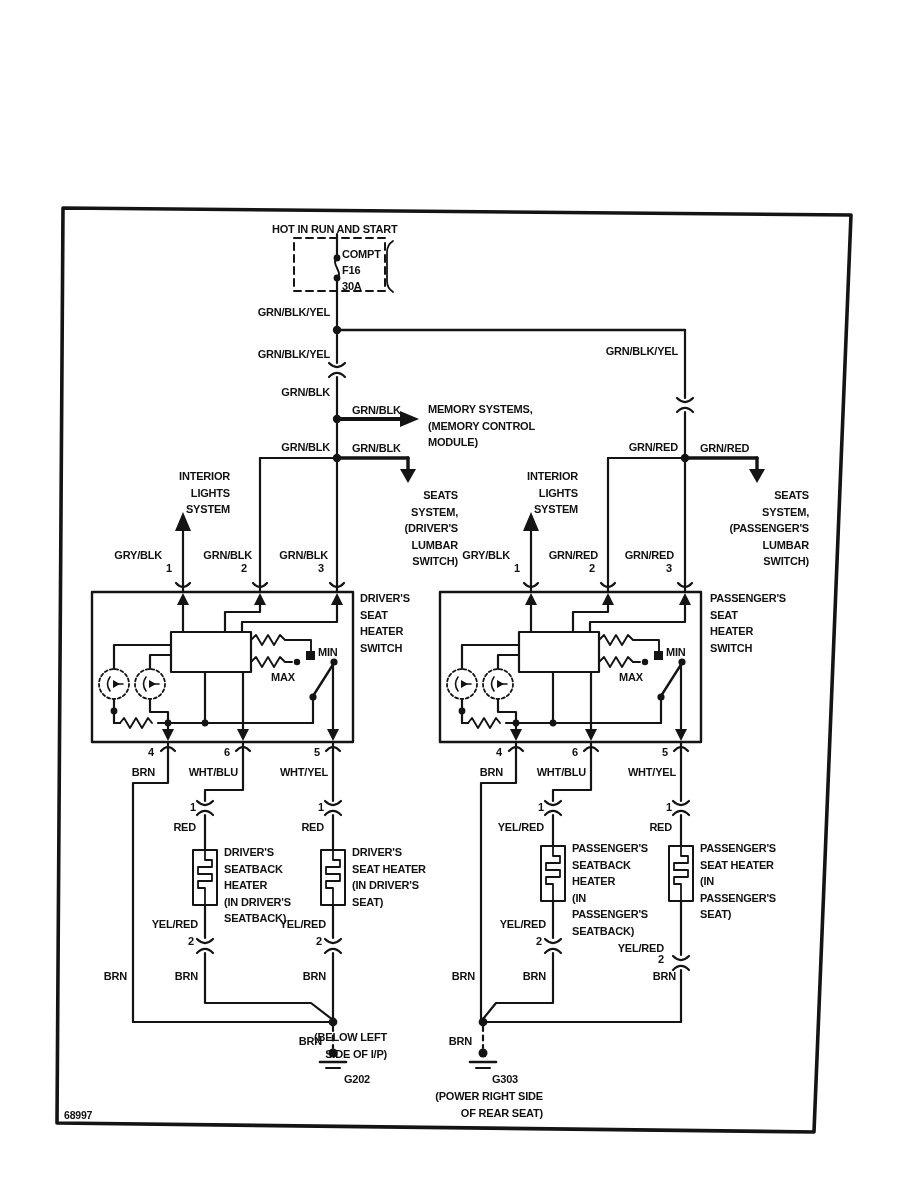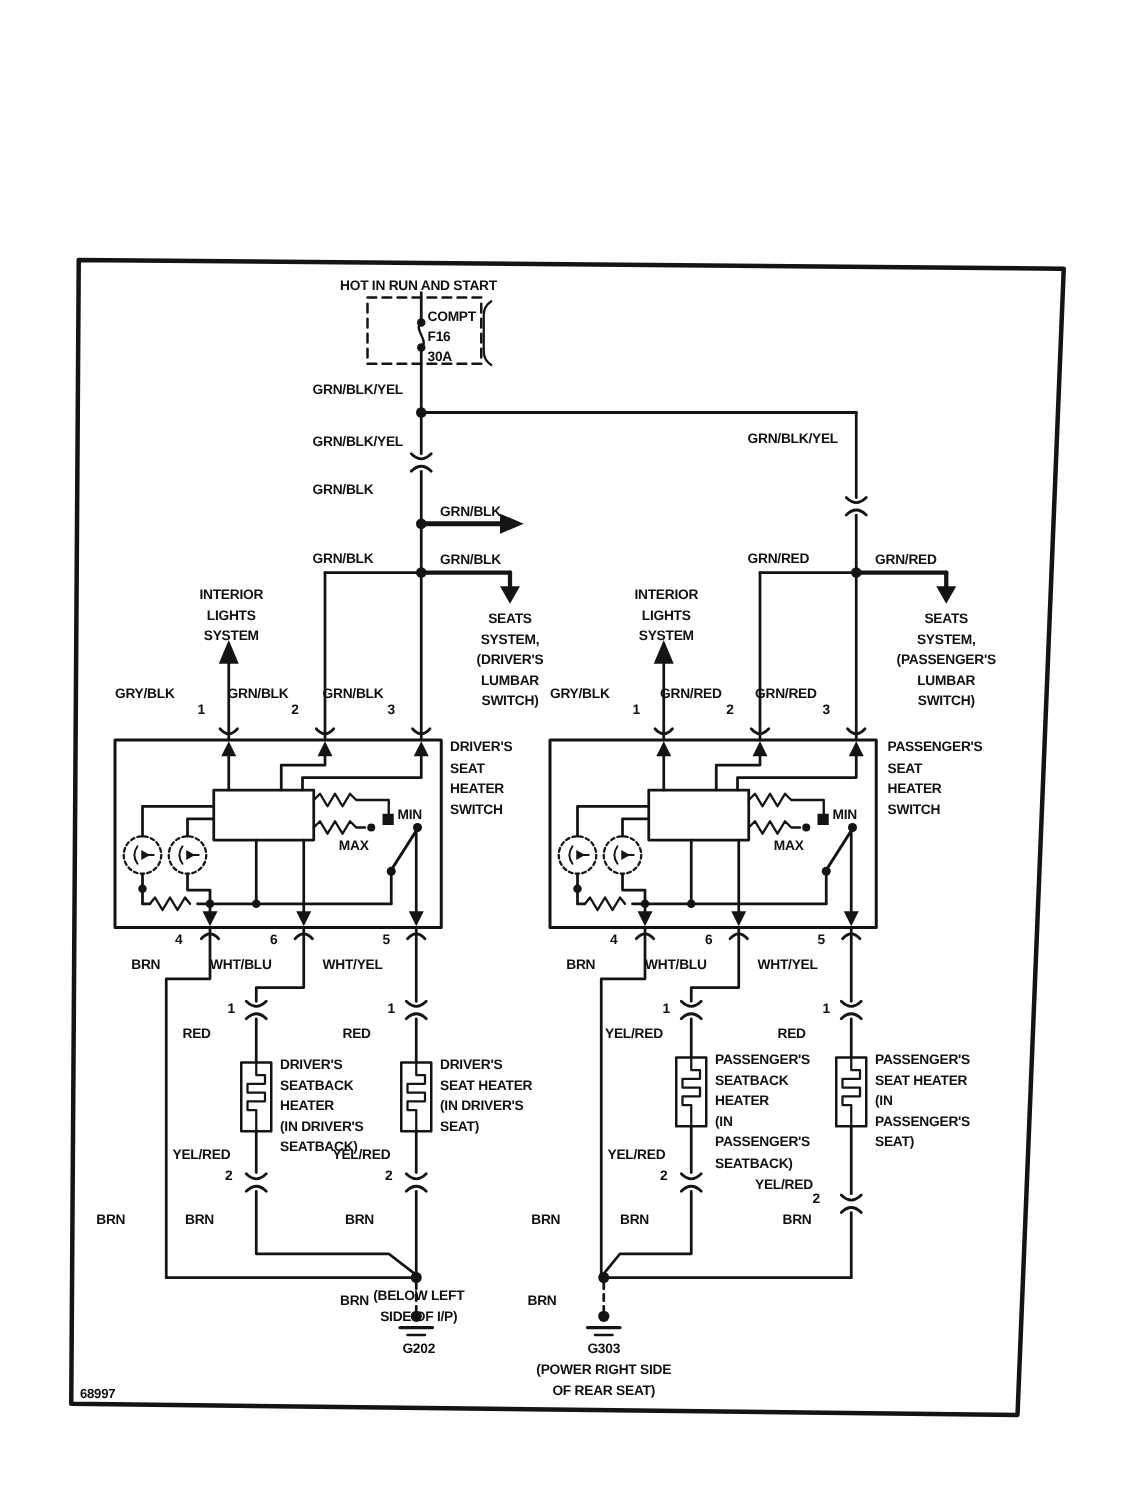--- a/index.html
+++ b/index.html
@@ -1,22 +1,22 @@
 <!DOCTYPE html>
 <html><head>
 <meta charset="utf-8">
 <style>
   html,body{margin:0;padding:0;background:#fff}
   #canvas{position:relative;width:918px;height:1188px;background:#fff;overflow:hidden;
           font-family:"Liberation Sans",sans-serif}
   #wires{position:absolute;left:0;top:0}
   .lb{position:absolute;font:bold 11px/16.5px "Liberation Sans",sans-serif;color:#111;
       letter-spacing:-0.2px;white-space:pre-line}
-  .r{}
-  .c{text-align:center}
+  .r{text-align:right}
+  .c{text-align:right}
   .sm{font-size:10.5px}
 </style>
 </head>
 <body>
 
 <div id="canvas">
 
 <svg id="wires" width="918" height="1188" viewBox="0 0 918 1188" stroke="#141414" stroke-width="2.2" fill="none" stroke-linecap="round" stroke-linejoin="round">
   <defs>
     <g id="pmt">
@@ -180,20 +180,23 @@
 </svg>
 
 <div class="lb" style="left:272px;top:221px">HOT IN RUN AND START</div>
 <div class="lb" style="left:342px;top:246px">COMPT</div>
 <div class="lb" style="left:342px;top:262px">F16</div>
 <div class="lb" style="left:342px;top:278px">30A</div>
 <div class="lb r" style="left:250px;top:304px;width:80px">GRN/BLK/YEL</div>
 <div class="lb r" style="left:250px;top:346px;width:80px">GRN/BLK/YEL</div>
 <div class="lb r" style="left:250px;top:384px;width:80px">GRN/BLK</div>
 <div class="lb" style="left:352px;top:402px">GRN/BLK</div>
+<div class="lb" style="left:428px;top:401px">MEMORY SYSTEMS,
+(MEMORY CONTROL
+MODULE)</div>
 
 <div class="lb c" style="left:140px;top:468px;width:90px">INTERIOR
 LIGHTS
 SYSTEM</div>
 <div class="lb r" style="left:250px;top:439px;width:80px">GRN/BLK</div>
 <div class="lb" style="left:352px;top:440px">GRN/BLK</div>
 <div class="lb c" style="left:358px;top:487px;width:100px">SEATS
 SYSTEM,
 (DRIVER'S
 LUMBAR

